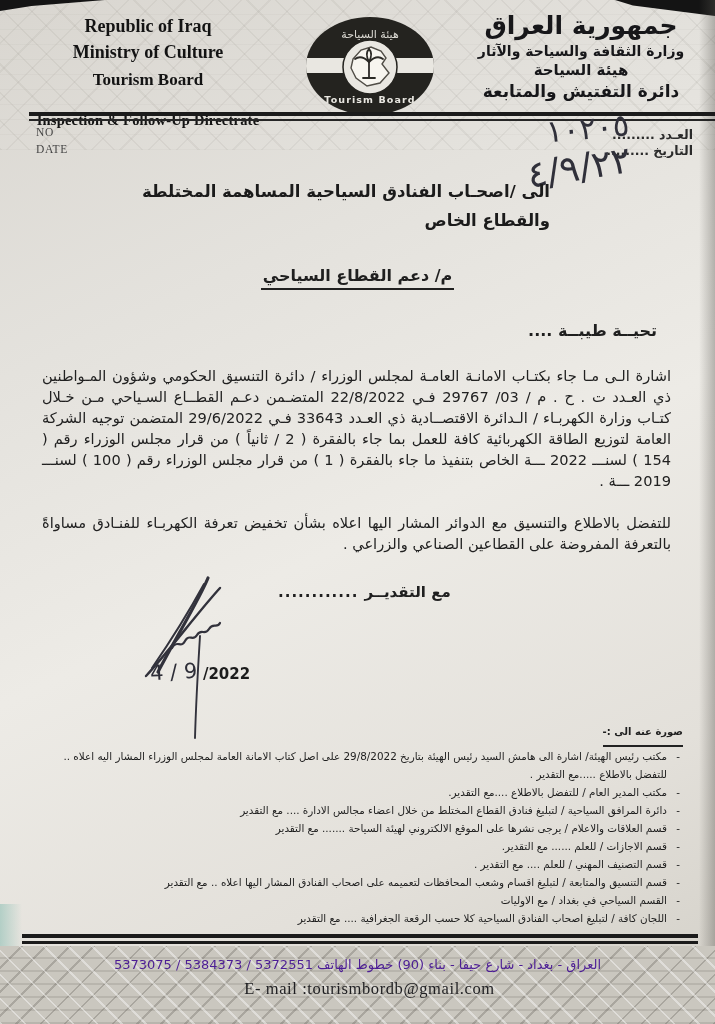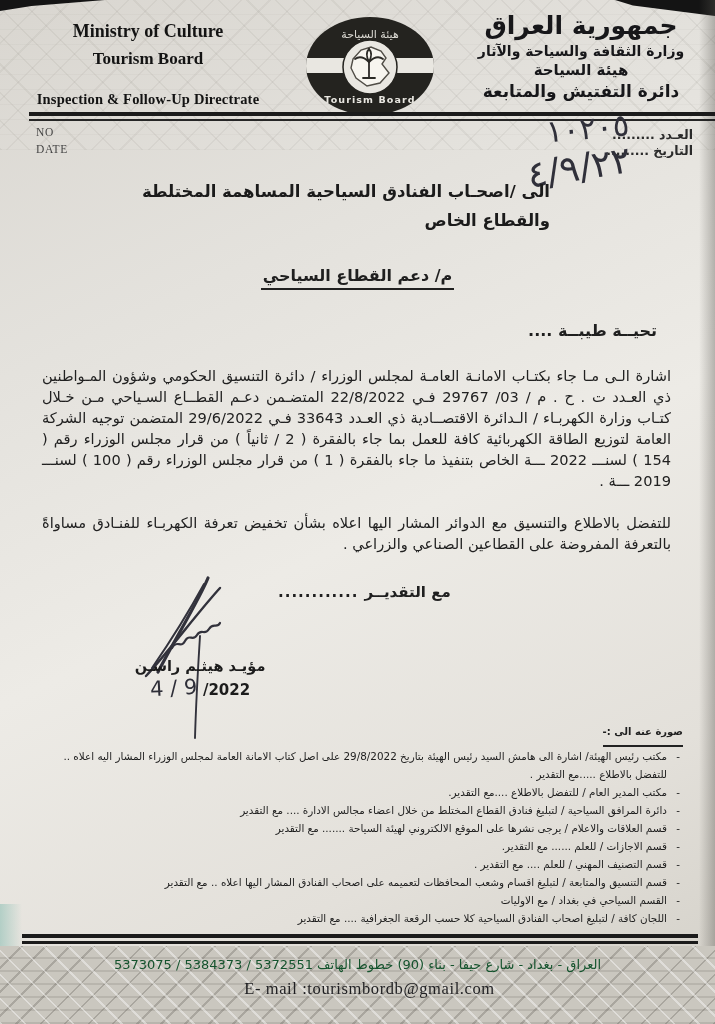--- a/index.html
+++ b/index.html
@@ -77,36 +77,37 @@
   .cc-list li::before{content:"-";position:absolute;right:3px;top:0;}
   
   .rule-bottom{position:absolute;left:22px;width:676px;top:934px;height:3px;
     border-top:4px solid #1b1b1b;border-bottom:3px solid #1b1b1b;}
   .footer-band{position:absolute;left:0;right:0;top:946px;bottom:0;background-color:#cac7bf;}
   .footer-band .bandpat{position:absolute;inset:0;opacity:.9;background-image:
     repeating-linear-gradient(45deg,rgba(255,255,255,.45) 0 2px,transparent 2px 17px),
     repeating-linear-gradient(-45deg,rgba(92,88,80,.32) 0 2px,transparent 2px 17px),
     repeating-linear-gradient(0deg,rgba(92,88,80,.18) 0 1.5px,transparent 1.5px 13px);}
   .footer-address{position:relative;margin-top:11px;text-align:center;direction:rtl;
-    font-size:13px;color:#14532d;}
+    font-size:13px;color:#4c1d95;}
   .footer-email{position:relative;text-align:center;font-family:"Liberation Serif",serif;
     font-size:16.5px;color:#1f1f22;margin-top:7px;letter-spacing:.6px;margin-left:24px;}
 </style>
 </head>
 <body>
 
 <div class="page">
 
   <div class="head-pattern lattice"></div>
   <div class="corner-tl"></div>
   <div class="corner-tr"></div>
   <div class="edge-right"></div>
   <div class="edge-left-bottom"></div>
 
   <div class="lh-en">
+    <div class="l1">Republic of Iraq</div>
     <div class="l2">Ministry of Culture</div>
     <div class="l3">Tourism Board</div>
     <div class="l4">Inspection &amp; Follow-Up Directrate</div>
   </div>
 
   <div class="logo-wrap">
     <svg width="134" height="104" viewBox="0 0 134 104">
       <defs>
         <clipPath id="emclip">
             <ellipse cx="67" cy="52" rx="64" ry="49"></ellipse>
@@ -174,21 +175,20 @@
     <g stroke="#23232e" fill="none" stroke-linecap="round" opacity="0.92">
       <path d="M78 6 C70 26 48 62 28 100" stroke-width="3.2"></path>
       <path d="M74 12 C62 34 44 64 22 96" stroke-width="2"></path>
       <path d="M42 76 c5 -9 9 1 13 -7 c4 -8 8 1 12 -6 c4 -7 8 1 12 -6 c4 -7 8 0 11 -6" stroke-width="2.2"></path>
       <path d="M16 104 C40 78 68 40 90 16" stroke-width="2.4"></path>
       <path d="M70 64 C68 96 66 130 65 166" stroke-width="1.9"></path>
     </g>
   </svg>
 
   <div class="sig-block">
-    <div class="sig-name">مؤيـد هيثـم راسـن</div>
     <div class="sig-date">
       <span class="hw">4 / 9</span>
       <span class="typed">/2022</span>
     </div>
   </div>
 
   <div class="cc-heading">صورة عنه الى :-</div>
   <ul class="cc-list">
     <li>مكتب رئيس الهيئة/ اشارة الى هامش السيد رئيس الهيئة بتاريخ 29/8/2022 على اصل كتاب الامانة العامة لمجلس الوزراء المشار اليه اعلاه .. للتفضل بالاطلاع .....مع التقدير .</li>
     <li>مكتب المدير العام / للتفضل بالاطلاع ....مع التقدير.</li>

